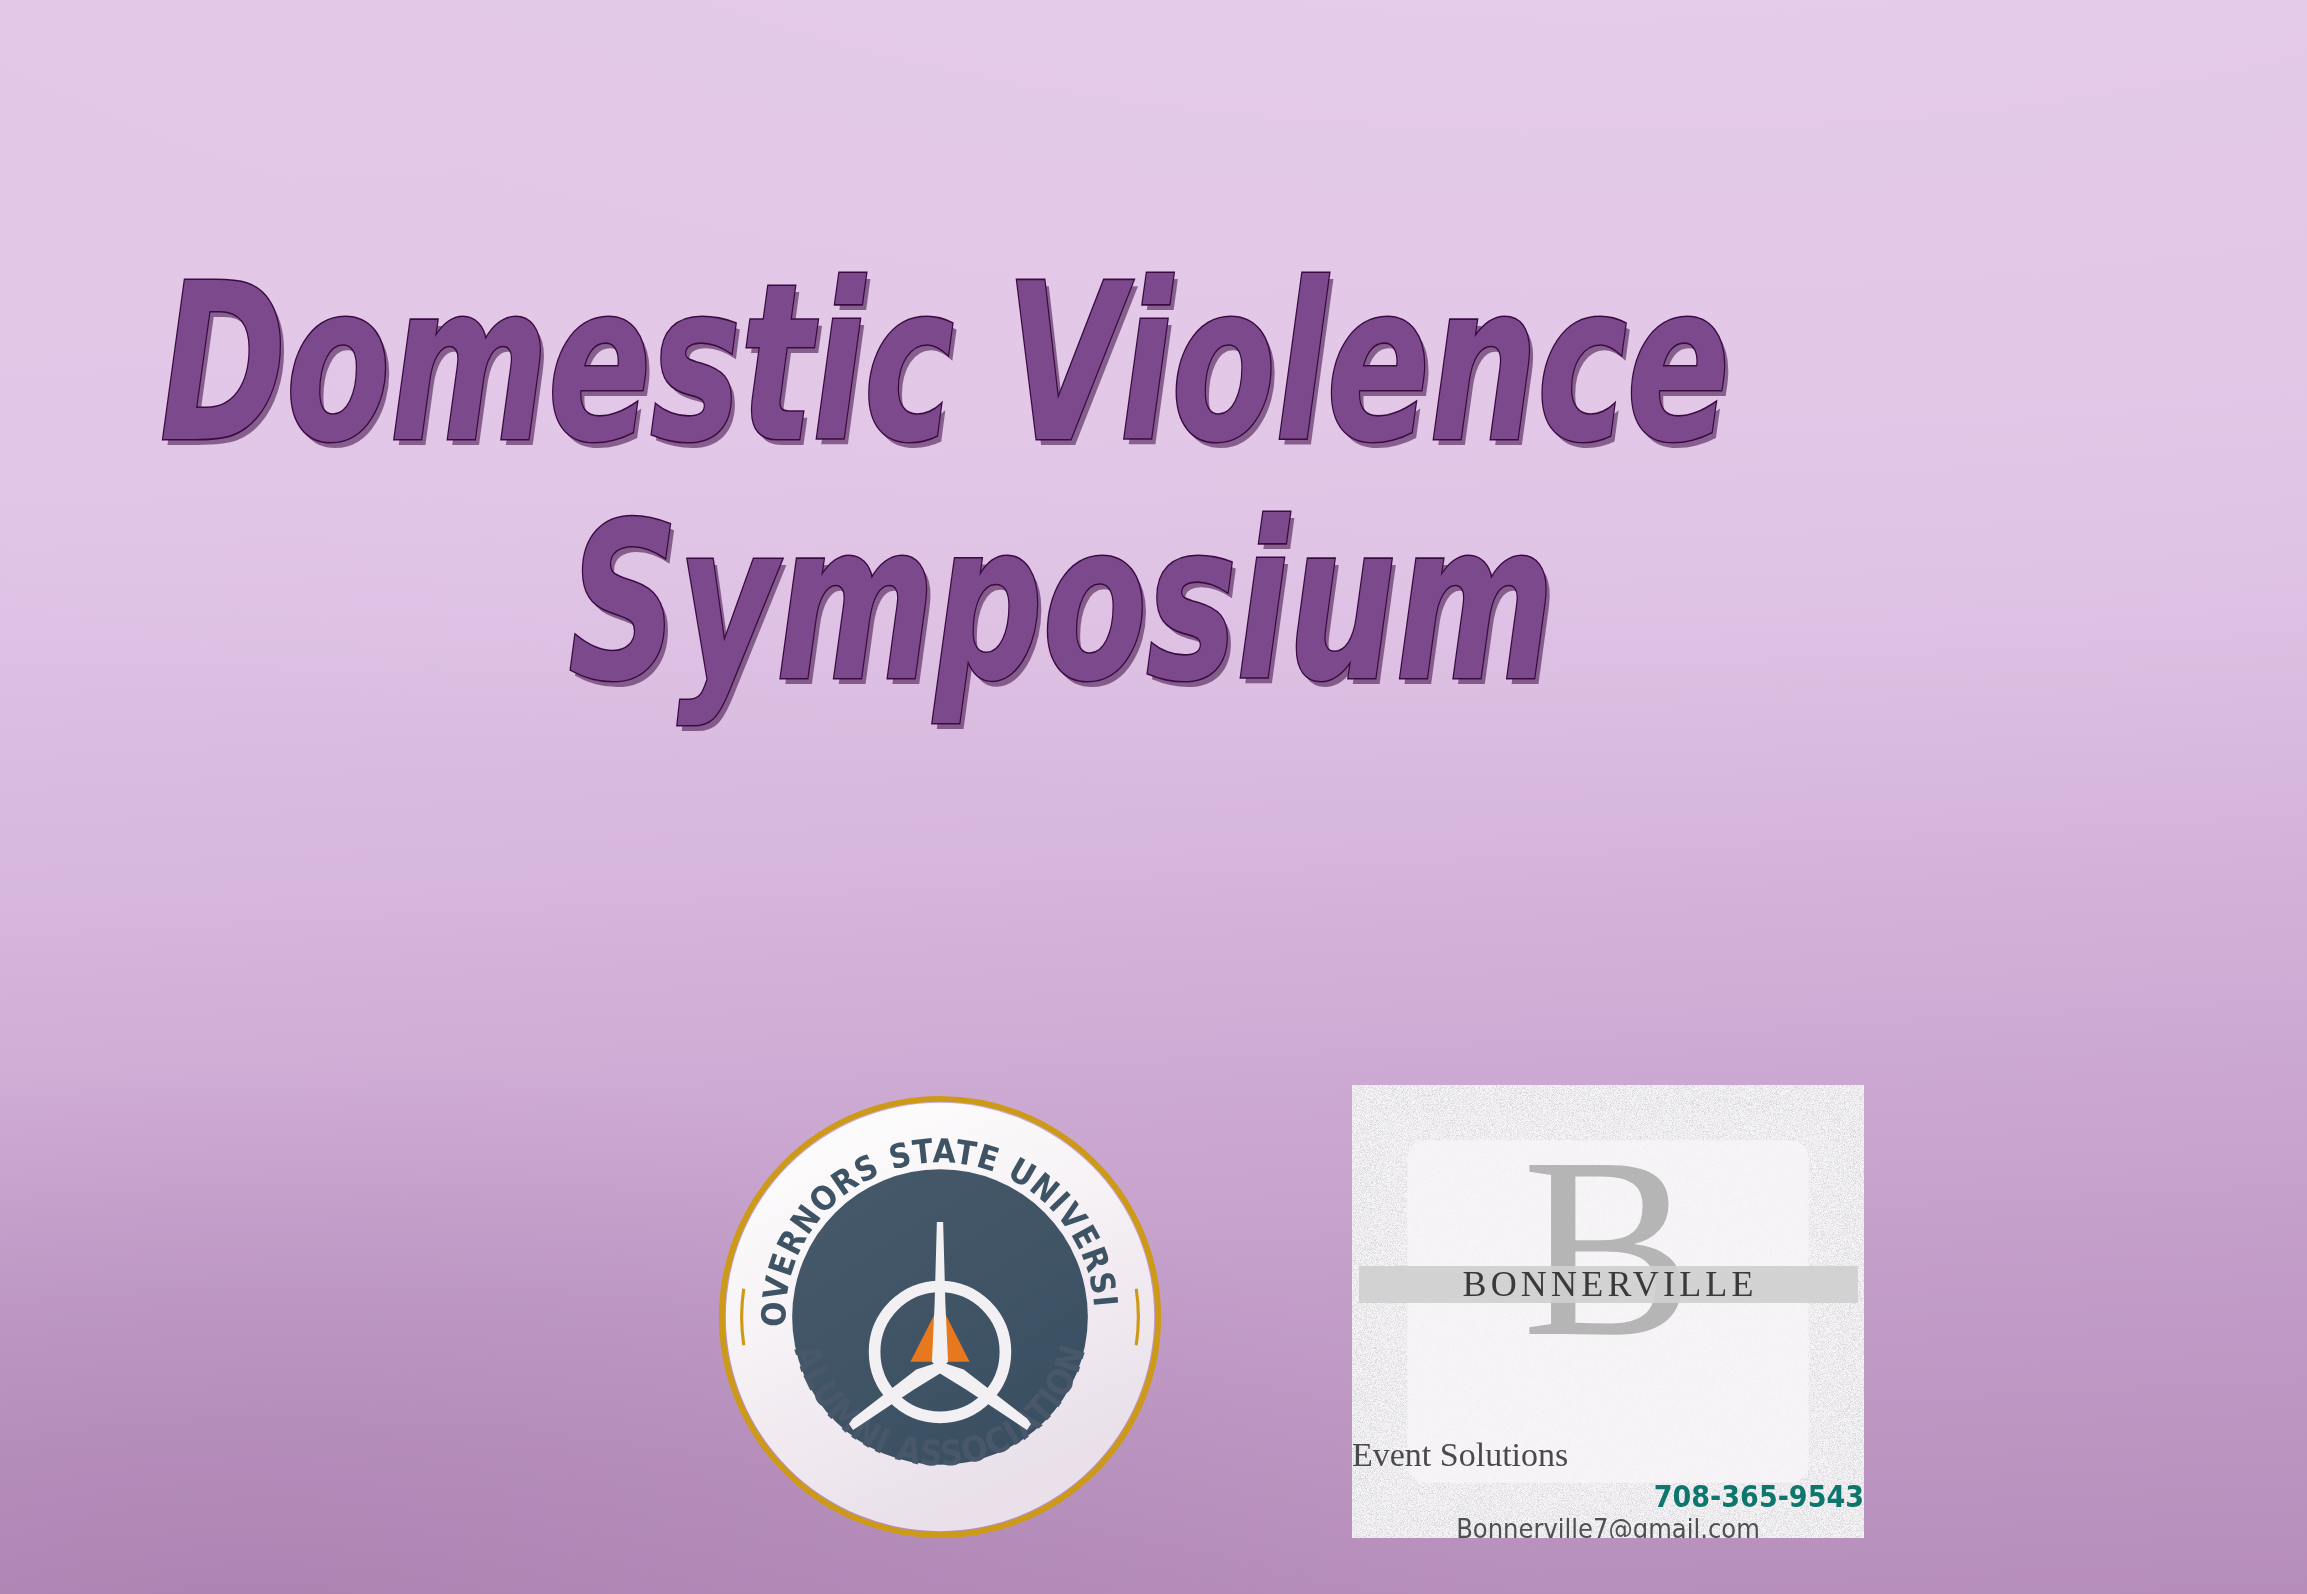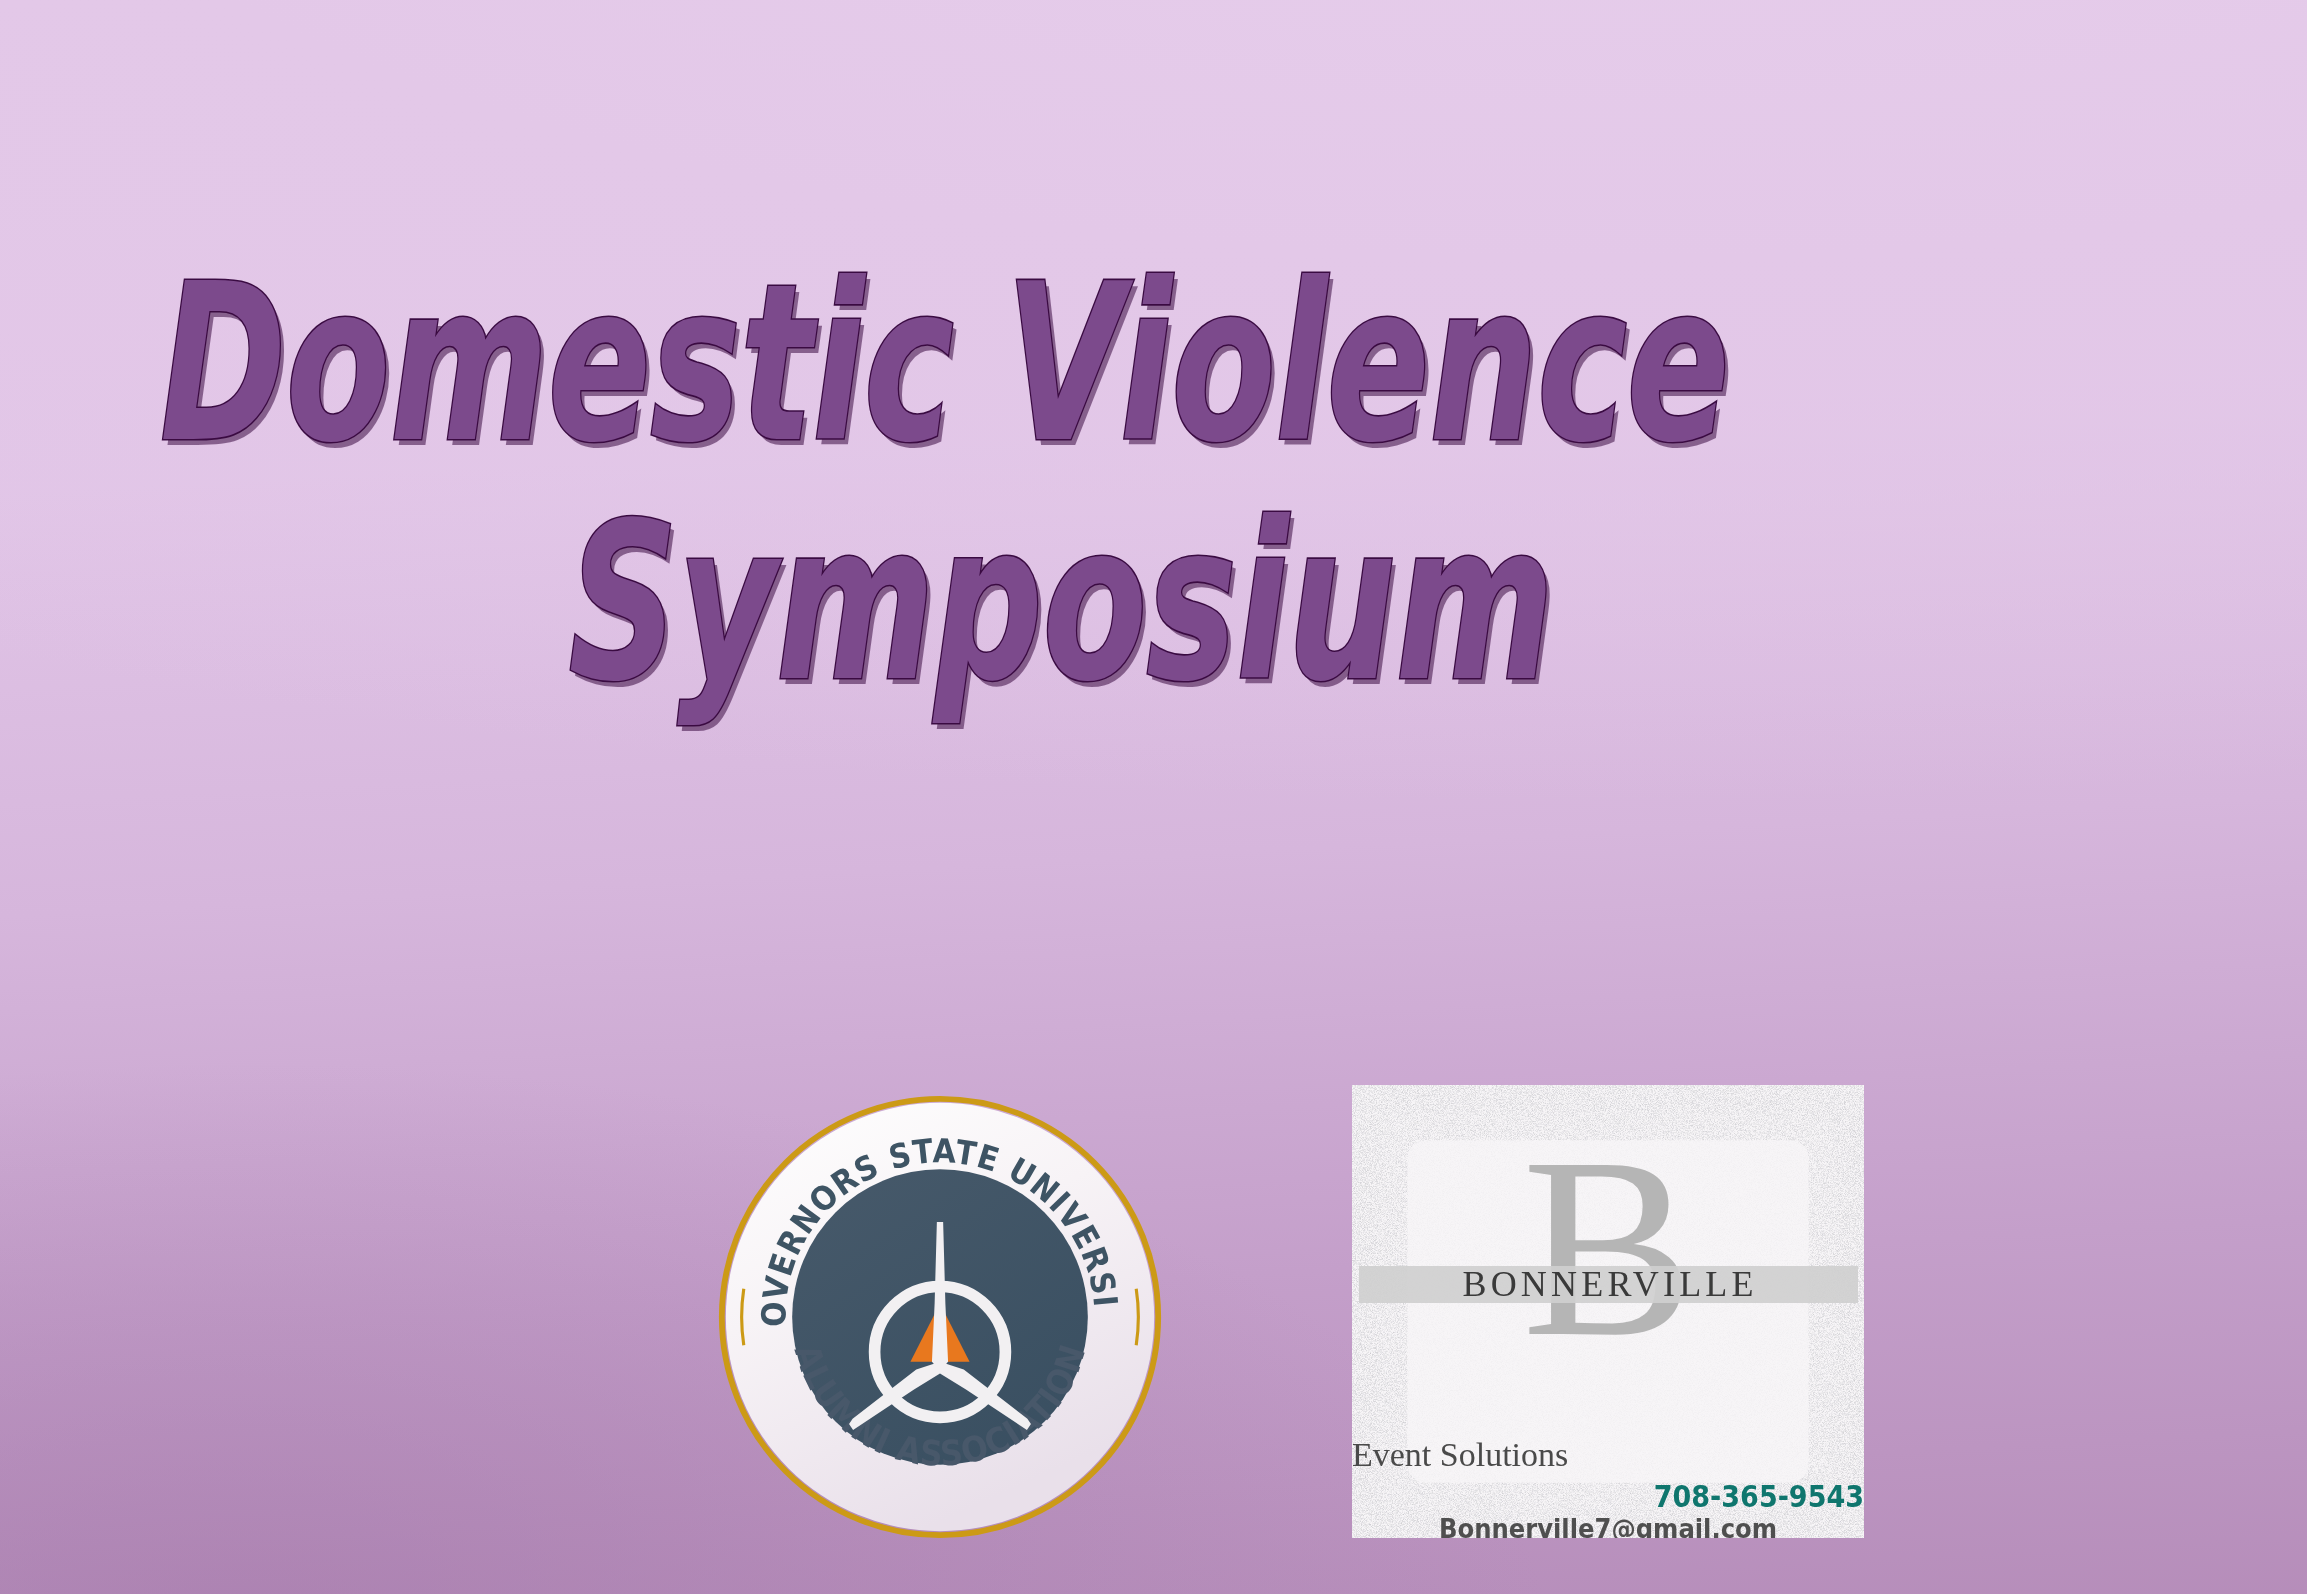--- a/index.html
+++ b/index.html
@@ -147,21 +147,21 @@
     font-weight: 700;
     font-size: 30px;
     color: #0f766e;
   }
   .bonner-email {
     position: absolute;
     left: 0; right: 0;
     top: 428px;
     text-align: center;
     font-family: "DejaVu Sans Condensed", "Liberation Sans Narrow", "Liberation Sans", sans-serif;
-    font-weight: 700;
+    font-weight: 400;
     font-size: 27px;
     color: #4f4f4f;
   }
 </style>
 </head>
 <body>
 
 <div id="stage">
 
   <div class="bg"></div>

